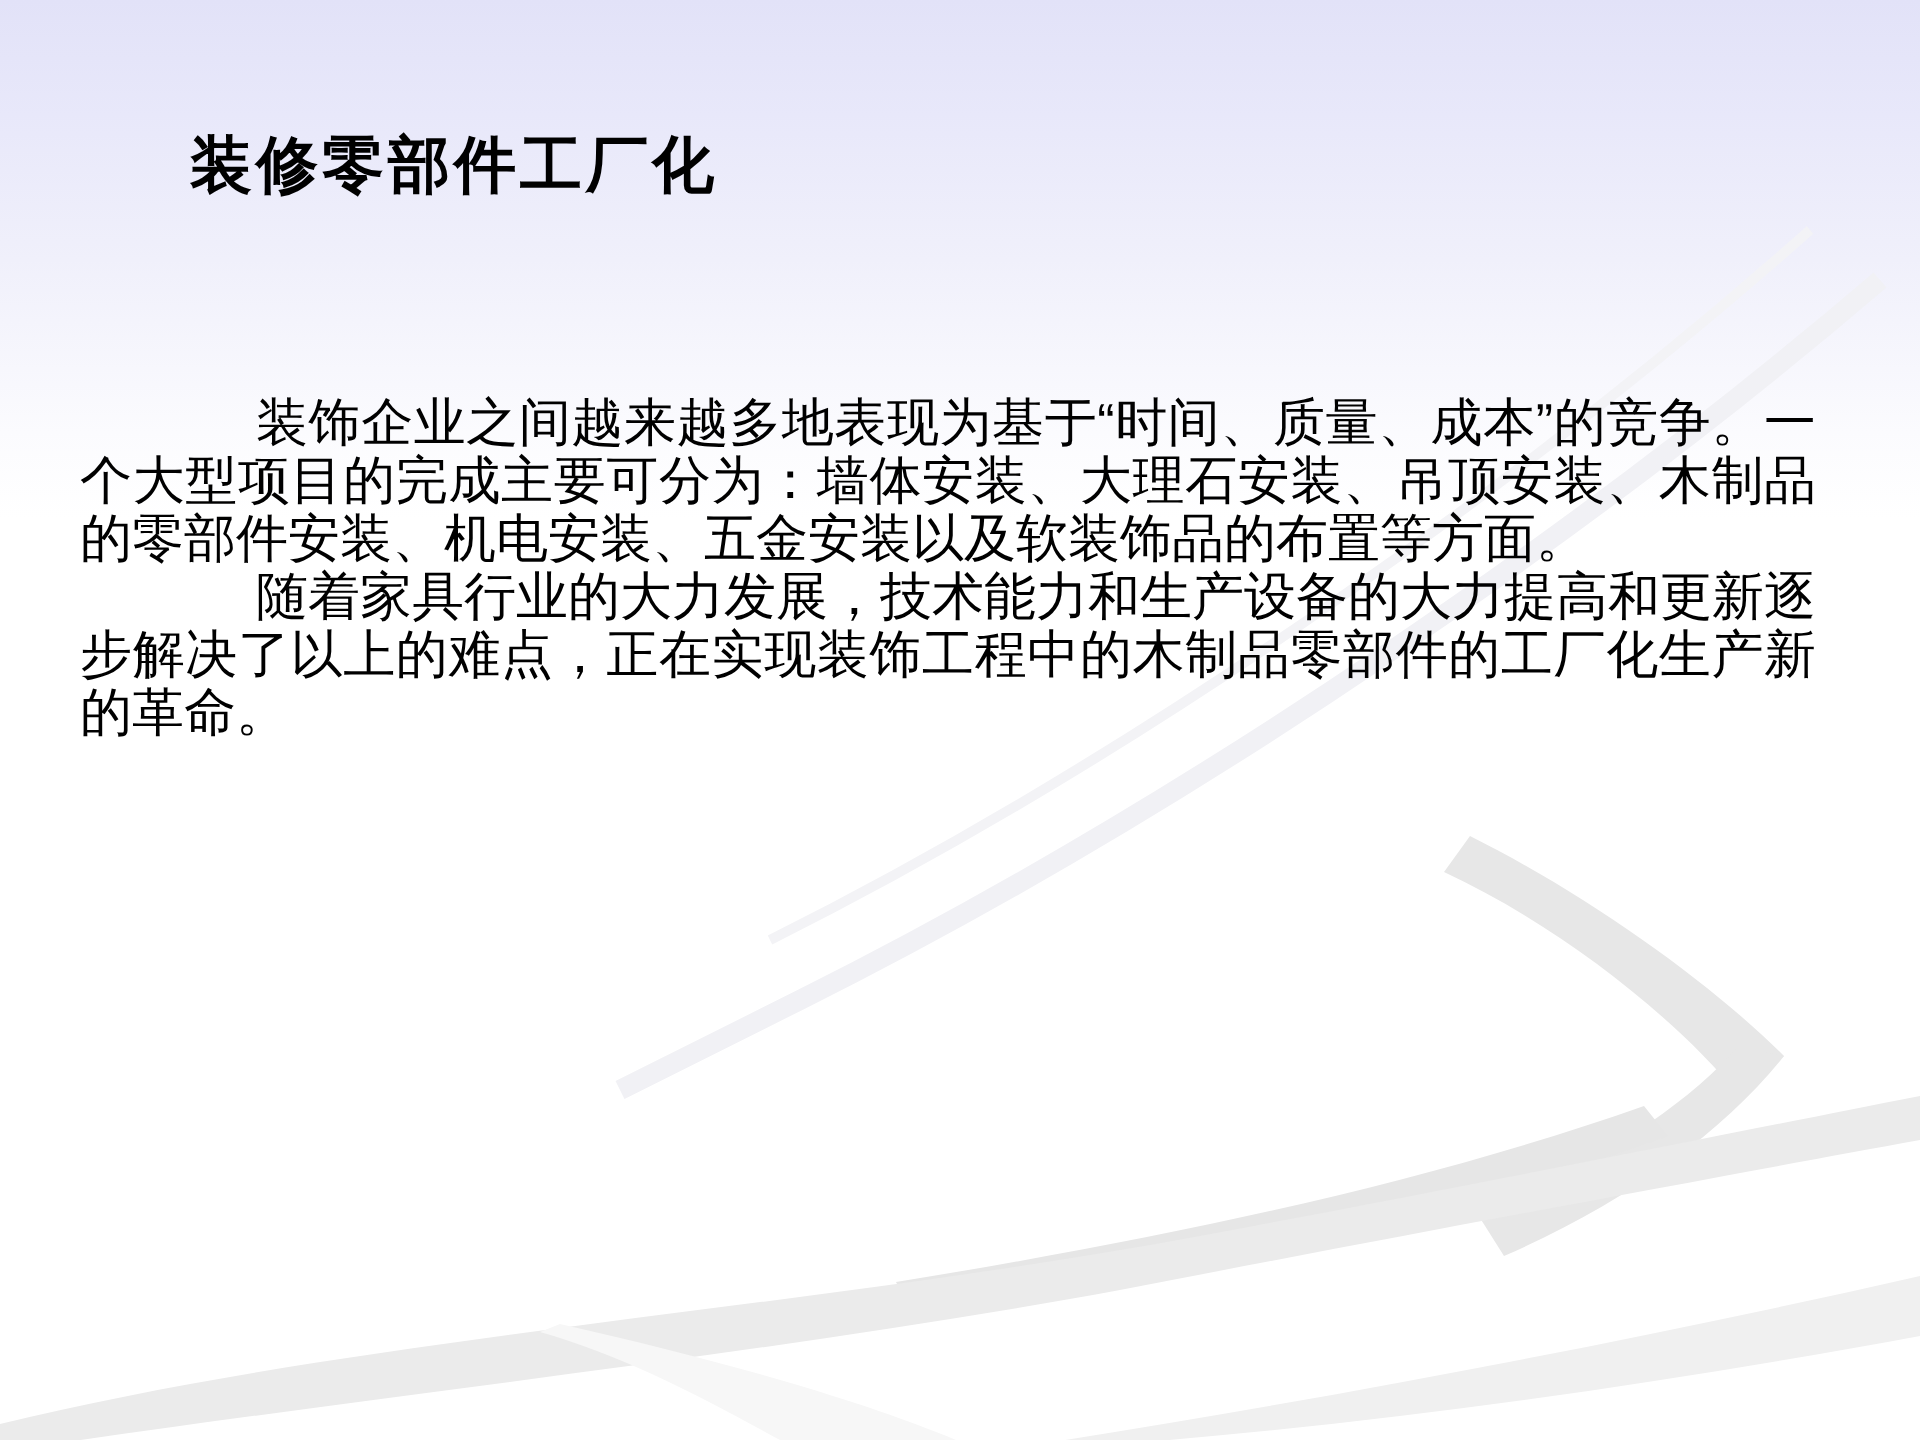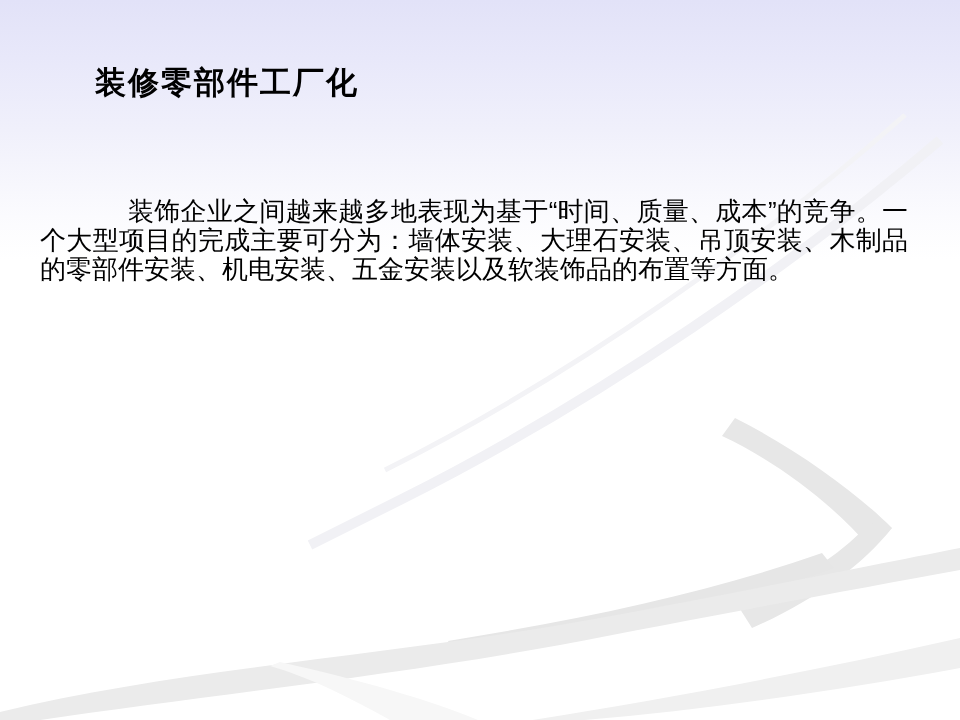--- a/index.html
+++ b/index.html
@@ -75,15 +75,16 @@
 
     <path d="M520,722 C660,700 810,672 960,638 L960,668 C830,692 690,712 560,722 Z" fill="#f0f0f0"></path>
 
     <path d="M280,662 C360,680 430,700 478,720 L390,720 C350,698 312,678 270,666 Z" fill="#f7f7f7"></path>
   </svg>
 
   <h1 class="slide-title">装修零部件工厂化</h1>
 
   <div class="body-text">
     <p>装饰企业之间越来越多地表现为基于“时间、质量、成本”的竞争。一个大型项目的完成主要可分为：墙体安装、大理石安装、吊顶安装、木制品的零部件安装、机电安装、五金安装以及软装饰品的布置等方面。</p>
+    <p>随着家具行业的大力发展，技术能力和生产设备的大力提高和更新逐步解决了以上的难点，正在实现装饰工程中的木制品零部件的工厂化生产新的革命。</p>
   </div>
 
 </div>
 
 </body></html>

